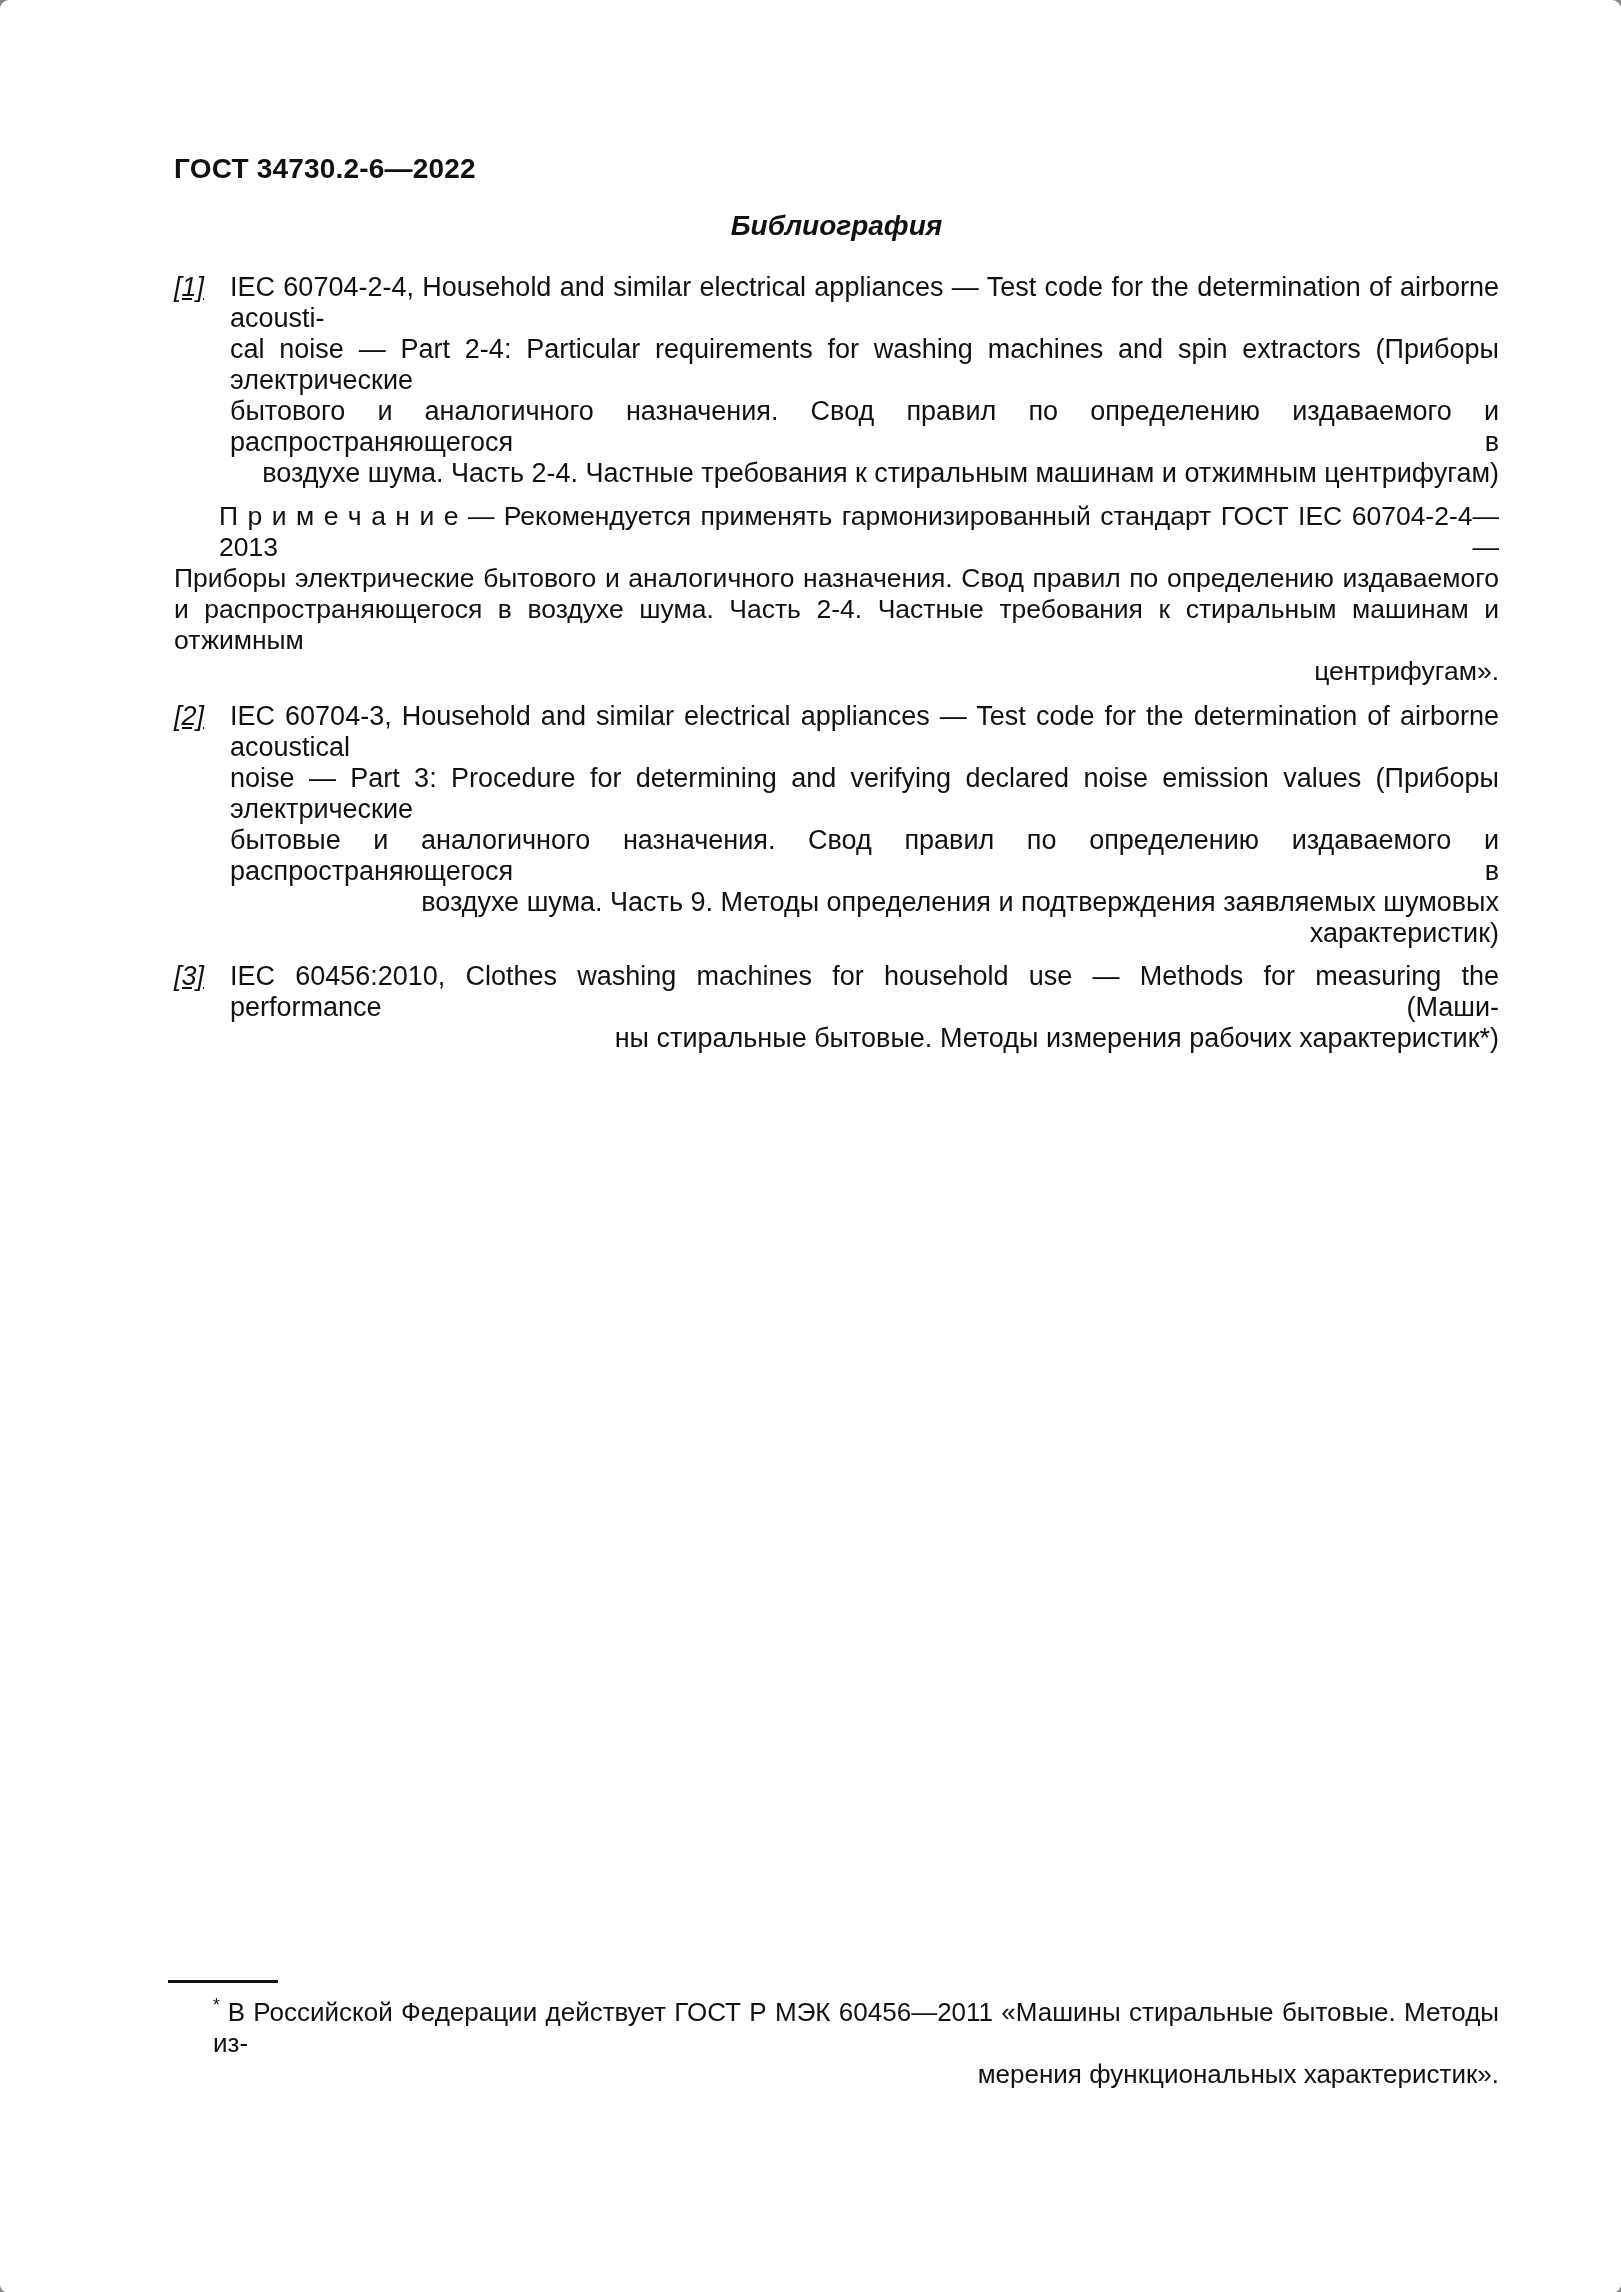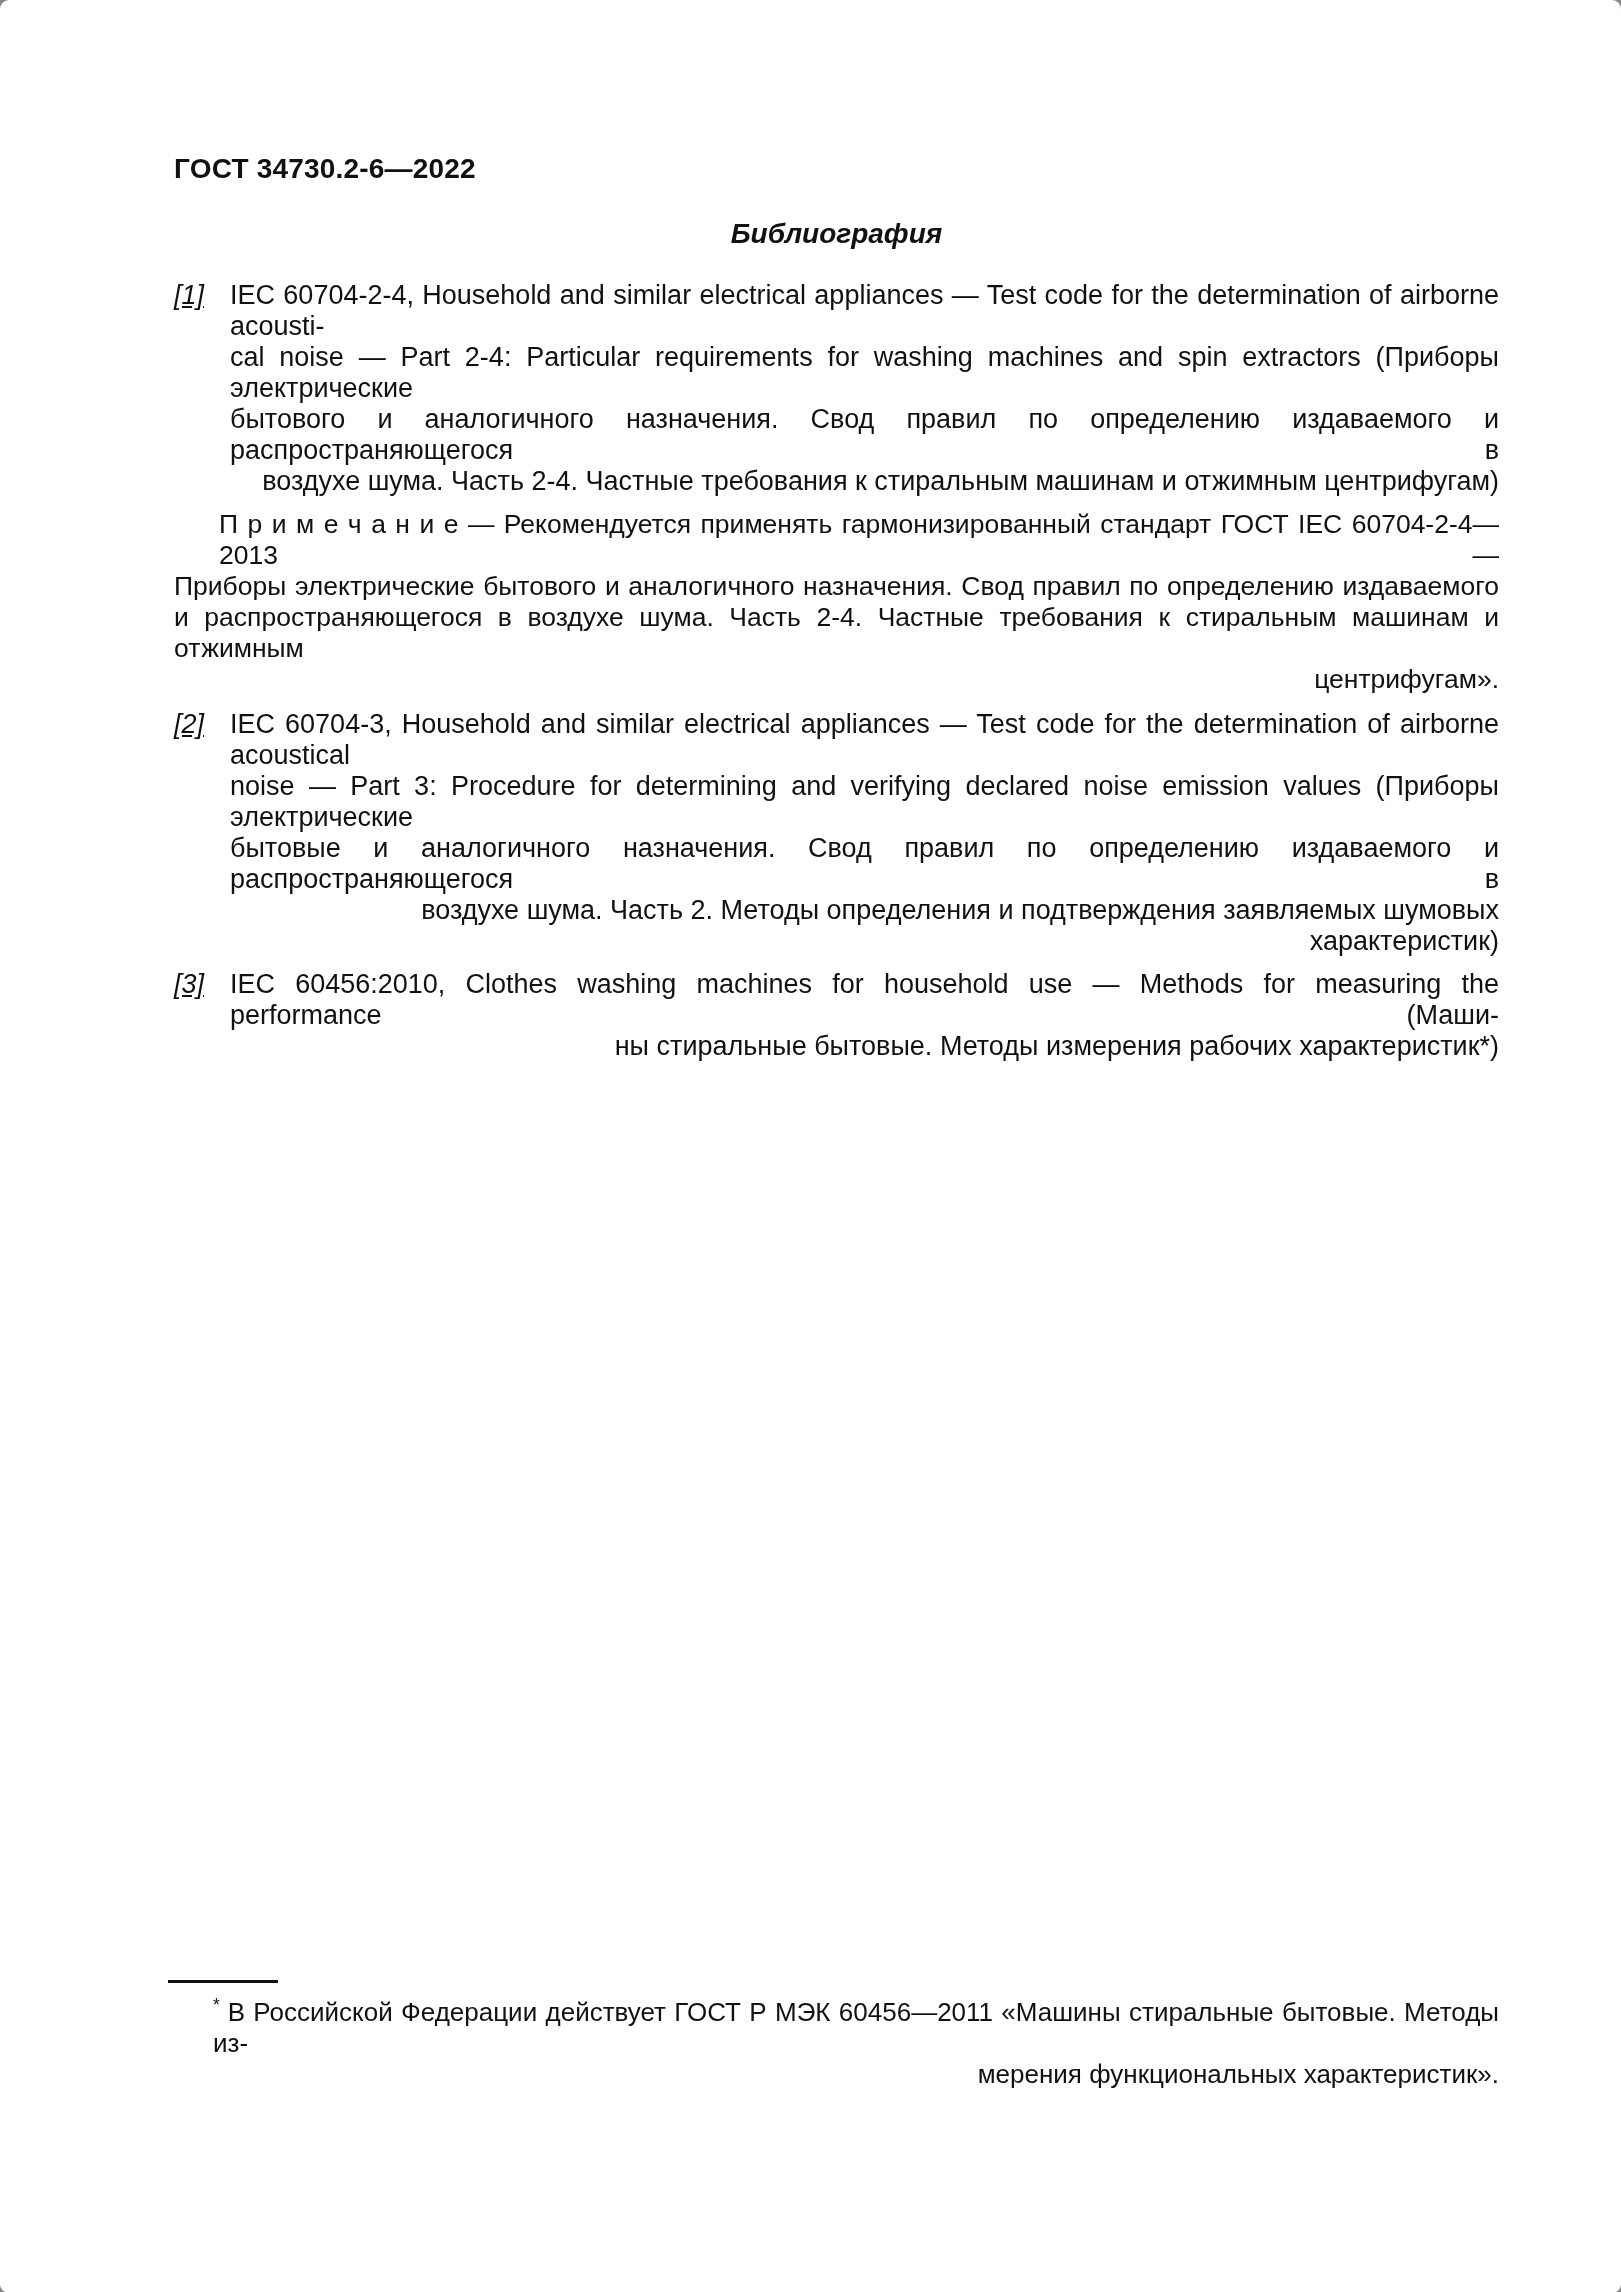--- a/index.html
+++ b/index.html
@@ -16,21 +16,21 @@
     overflow: hidden;
     border-radius: 9px;
   }
   .header {
     font-size: 28px;
     font-weight: bold;
     line-height: 33px;
     letter-spacing: 0.2px;
   }
   .doc-title {
-    margin-top: 32px;
+    margin-top: 24px;
     text-align: center;
     font-size: 28px;
     font-weight: bold;
     font-style: italic;
     line-height: 33px;
     margin-bottom: 30px;
   }
   .ref {
     display: flex;
     align-items: flex-start;
@@ -110,21 +110,21 @@
     <div class="jline">и распространяющегося в воздухе шума. Часть 2-4. Частные требования к стиральным машинам и отжимным</div>
     <div class="lline">центрифугам».</div>
   </div>
 
   <div class="ref">
     <div class="ref-label">[2]</div>
     <div class="ref-body">
       <div class="jline">IEC 60704-3, Household and similar electrical appliances — Test code for the determination of airborne acoustical</div>
       <div class="jline">noise — Part 3: Procedure for determining and verifying declared noise emission values (Приборы электрические</div>
       <div class="jline">бытовые и аналогичного назначения. Свод правил по определению издаваемого и распространяющегося в</div>
-      <div class="lline">воздухе шума. Часть 2. Методы определения и подтверждения заявляемых шумовых характеристик)</div>
+      <div class="lline">воздухе шума. Часть 9. Методы определения и подтверждения заявляемых шумовых характеристик)</div>
     </div>
   </div>
 
   <div class="ref">
     <div class="ref-label">[3]</div>
     <div class="ref-body">
       <div class="jline">IEC 60456:2010, Clothes washing machines for household use — Methods for measuring the performance (Маши-</div>
       <div class="lline">ны стиральные бытовые. Методы измерения рабочих характеристик*)</div>
     </div>
   </div>

